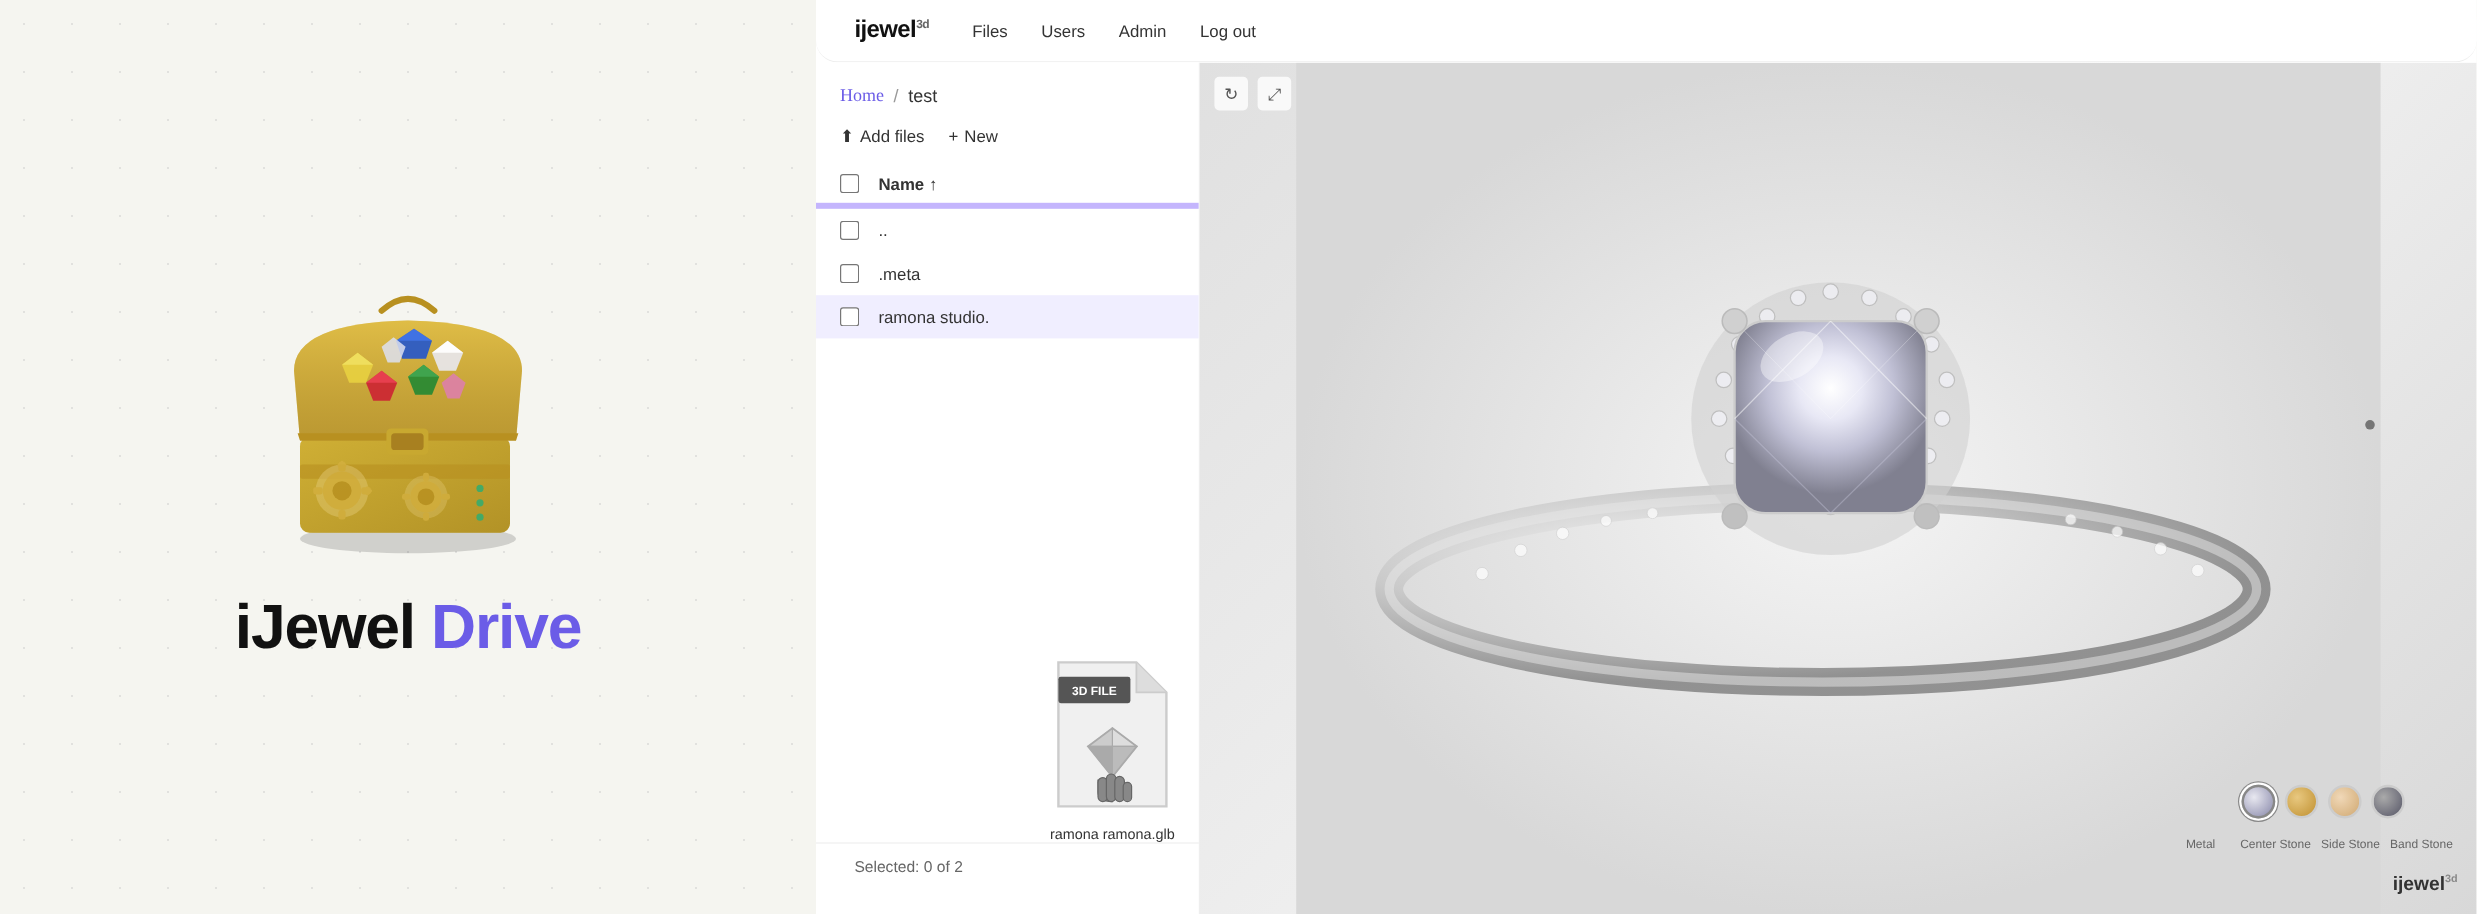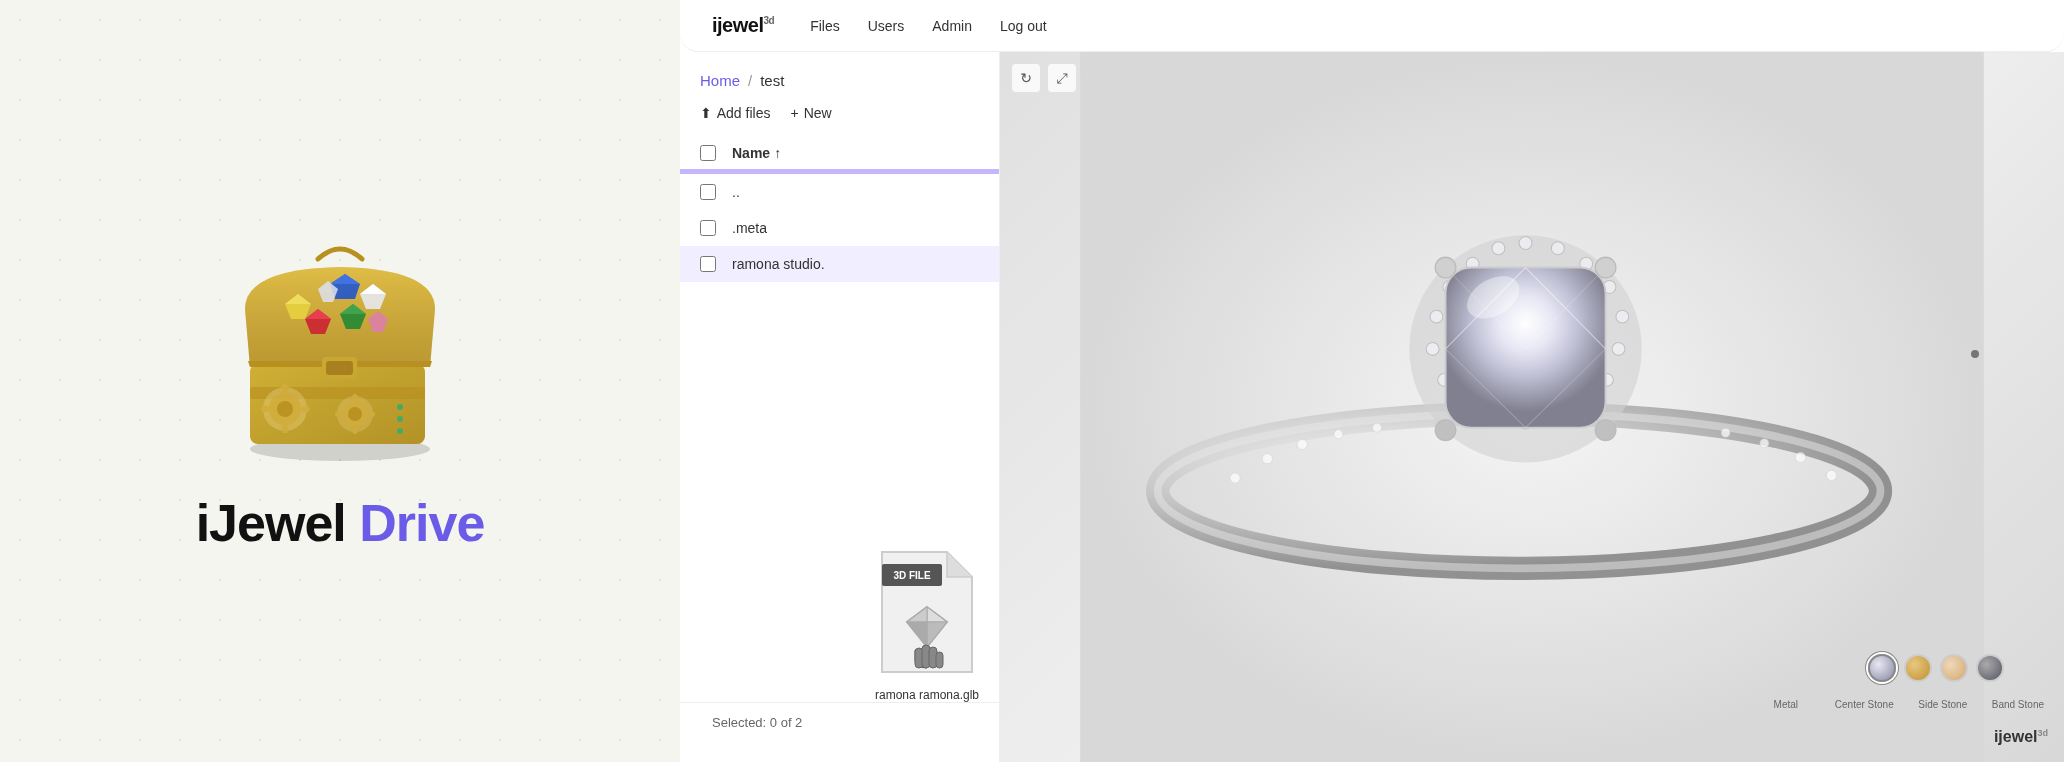--- a/index.html
+++ b/index.html
@@ -124,20 +124,21 @@
       display: flex;
       align-items: center;
       gap: 8px;
       padding: 0 20px 16px;
     }
 
     .breadcrumb-home {
       color: #6b5ce7;
       font-size: 15px;
       cursor: pointer;
+      font-family: Liberation Serif, serif;
     }
 
     .breadcrumb-sep {
       color: #999;
       font-size: 15px;
     }
 
     .breadcrumb-current {
       color: #333;
       font-size: 15px;
@@ -277,21 +278,21 @@
     .swatch.active {
       border-color: #888;
       box-shadow: 0 0 0 2px #fff, 0 0 0 3px #888;
     }
 
     .swatch-labels {
       position: absolute;
       bottom: 52px;
       right: 20px;
       display: flex;
-      gap: 24px;
+      gap: 8px;
     }
 
     .swatch-label {
       font-size: 10px;
       color: #666;
       text-align: center;
       min-width: 50px;
     }
 
     .ijewel-watermark {

